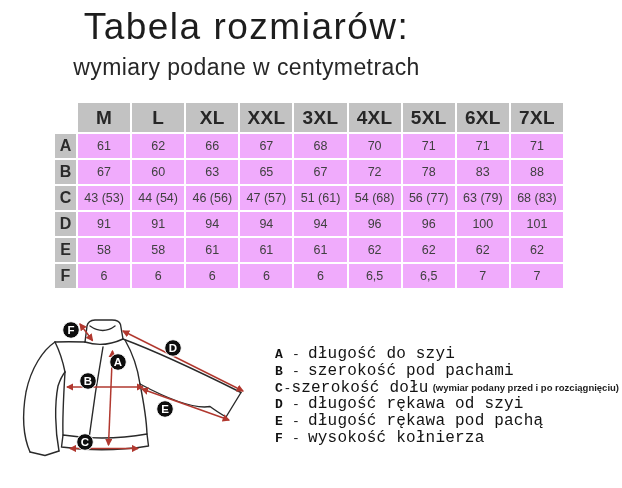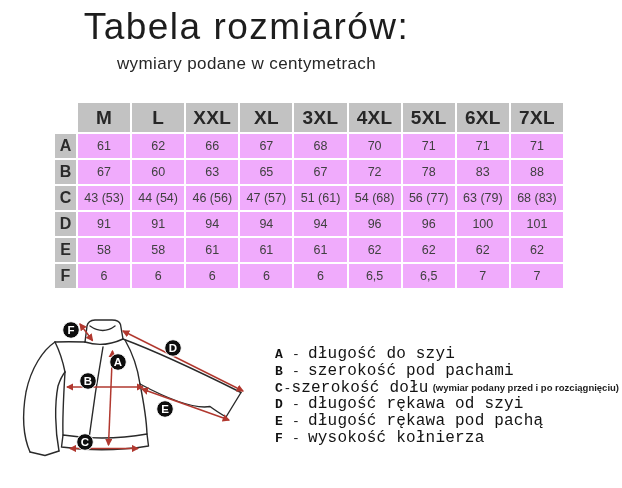--- a/index.html
+++ b/index.html
@@ -7,21 +7,21 @@
     position:relative;width:622px;height:488px;background:#ffffff;
     font-family:"Liberation Sans",sans-serif;overflow:hidden;color:#222;
   }
   
   .hdr{position:absolute;top:8px;left:0;width:493px;text-align:center;}
   .title{
     margin:0;font-size:37px;font-weight:400;letter-spacing:1.5px;
     color:#1d1d1d;line-height:1.05;
   }
   .subtitle{
-    margin:7px 0 0 0;font-size:17px;font-weight:400;letter-spacing:.4px;color:#272727;
+    margin:7px 0 0 0;font-size:23px;font-weight:400;letter-spacing:.4px;color:#272727;
   }
   
   .size-table{
     position:absolute;left:55px;top:103px;width:508px;
     display:grid;grid-template-columns:21px repeat(9,1fr);gap:2px;
   }
   .size-table > div{display:flex;align-items:center;justify-content:center;}
   .corner{height:29px;background:#ffffff;}
   .col-header{
     height:29px;background:#c2c2c2;font-size:19px;font-weight:600;color:#262626;
@@ -65,22 +65,22 @@
 
   <div class="hdr">
     <h1 class="title">Tabela rozmiarów:</h1>
     <p class="subtitle">wymiary podane w centymetrach</p>
   </div>
 
   <div class="size-table">
       <div class="corner"></div>
       <div class="col-header">M</div>
       <div class="col-header">L</div>
+      <div class="col-header">XL</div>
       <div class="col-header">XXL</div>
-      <div class="col-header">XL</div>
       <div class="col-header">3XL</div>
       <div class="col-header">4XL</div>
       <div class="col-header">5XL</div>
       <div class="col-header">6XL</div>
       <div class="col-header">7XL</div>
       <div class="row-label">A</div>
       <div class="cell">61</div>
       <div class="cell">62</div>
       <div class="cell">66</div>
       <div class="cell">67</div>

